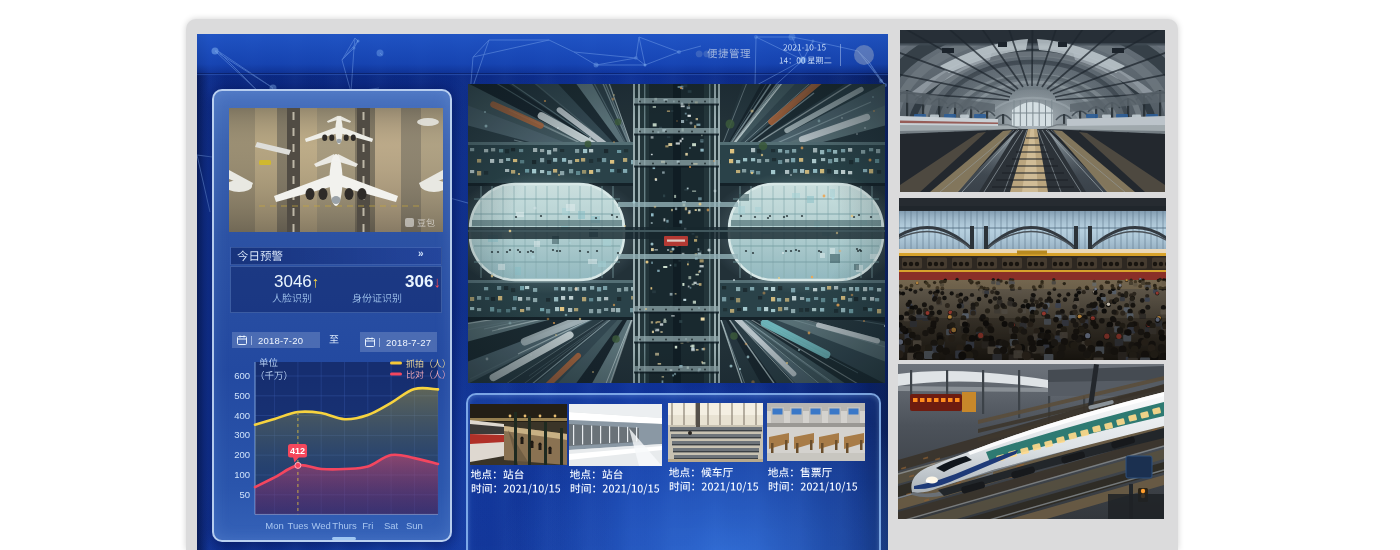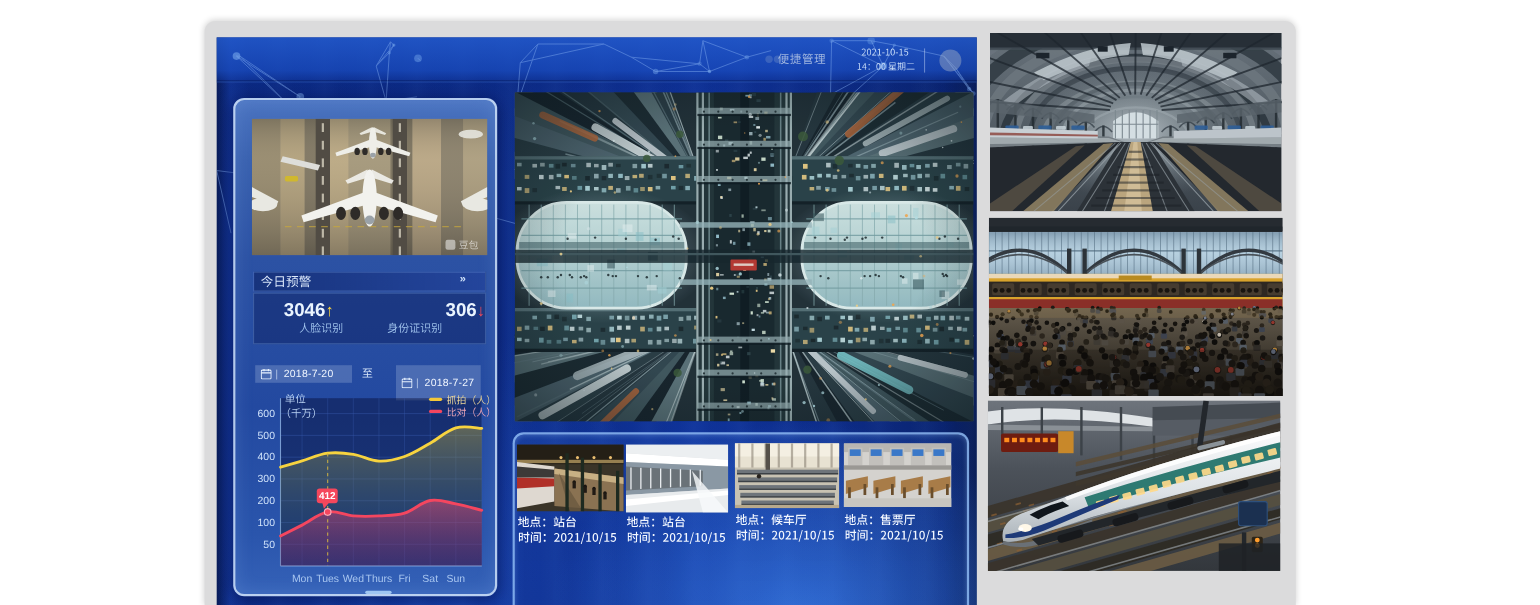--- a/index.html
+++ b/index.html
@@ -206,21 +206,21 @@
         <rect x="176" y="110" width="9" height="9" rx="2" fill="#ffffff" opacity=".5"></rect>
       </svg>
 <div class="abs" style="left:16px;top:156px;width:212px;height:18px;background:linear-gradient(90deg,rgba(16,40,110,.72),rgba(30,60,150,.55));border:1px solid rgba(130,170,230,.28);box-sizing:border-box;"></div>
 <div style="position:absolute;left:23.0px;top:158.5px">
         <svg width="46" height="15" viewBox="0 -10.12 46 14.95" style="overflow:visible;display:block">
           <path d="M4.5 -6.1C5.2 -5.6 6.2 -4.7 6.7 -4.2L7.3 -4.8C6.8 -5.3 5.8 -6.1 5.1 -6.7ZM1.9 -4.0V-3.1H8.3C7.5 -2.1 6.3 -0.6 5.3 0.6L6.2 1.0C7.4 -0.5 8.9 -2.4 9.9 -3.7L9.2 -4.0L9.1 -4.0ZM5.7 -9.7C4.5 -8.0 2.5 -6.4 0.4 -5.5C0.7 -5.3 0.9 -4.9 1.1 -4.7C2.8 -5.6 4.5 -6.9 5.8 -8.4C7.0 -7.0 8.9 -5.5 10.4 -4.8C10.6 -5.0 10.9 -5.4 11.1 -5.5C9.5 -6.3 7.5 -7.7 6.3 -9.0L6.5 -9.3Z M14.4 -4.0H20.1V-0.8H14.4ZM14.4 -4.9V-8.0H20.1V-4.9ZM13.5 -8.9V0.8H14.4V0.0H20.1V0.7H21.1V-8.9Z M30.7 -5.7V-3.4C30.7 -2.2 30.4 -0.7 27.7 0.2C27.9 0.4 28.1 0.7 28.2 0.9C31.2 -0.2 31.5 -1.9 31.5 -3.4V-5.7ZM31.3 -1.0C32.1 -0.4 33.0 0.4 33.4 0.9L34.0 0.3C33.6 -0.2 32.6 -1.0 31.9 -1.5ZM24.0 -7.0C24.7 -6.5 25.6 -5.9 26.2 -5.4H23.4V-4.6H25.3V-0.1C25.3 0.0 25.3 0.1 25.1 0.1C25.0 0.1 24.4 0.1 23.8 0.1C24.0 0.3 24.1 0.7 24.1 0.9C24.9 0.9 25.4 0.9 25.7 0.7C26.1 0.6 26.2 0.4 26.2 -0.1V-4.6H27.4C27.2 -4.0 27.0 -3.4 26.7 -2.9L27.4 -2.8C27.7 -3.4 28.1 -4.4 28.4 -5.3L27.8 -5.4L27.7 -5.4H26.9L27.2 -5.7C26.9 -5.9 26.5 -6.2 26.1 -6.5C26.8 -7.1 27.5 -8.0 28.0 -8.8L27.5 -9.2L27.3 -9.1H23.7V-8.3H26.8C26.4 -7.8 25.9 -7.3 25.5 -6.9L24.5 -7.5ZM28.8 -7.2V-1.7H29.6V-6.4H32.7V-1.8H33.6V-7.2H31.3L31.7 -8.4H34.0V-9.2H28.3V-8.4H30.8C30.7 -8.0 30.6 -7.6 30.5 -7.2Z M36.7 -2.2V-1.7H43.8V-2.2ZM36.7 -3.2V-2.7H43.8V-3.2ZM36.6 -1.2V0.9H37.4V0.6H43.1V0.9H43.9V-1.2ZM37.4 0.1V-0.7H43.1V0.1ZM39.6 -4.9C39.7 -4.8 39.8 -4.5 39.9 -4.3H35.3V-3.7H45.2V-4.3H40.8C40.7 -4.6 40.5 -4.9 40.3 -5.1ZM36.2 -8.3C36.0 -7.7 35.6 -7.1 34.9 -6.6C35.0 -6.5 35.3 -6.3 35.4 -6.1C35.6 -6.3 35.7 -6.4 35.8 -6.5V-5.0H36.5V-5.3H38.2C38.3 -5.1 38.3 -4.9 38.3 -4.8C38.6 -4.8 39.0 -4.8 39.1 -4.8C39.4 -4.8 39.5 -4.9 39.7 -5.1C39.9 -5.3 40.0 -5.9 40.1 -7.5C40.1 -7.6 40.1 -7.8 40.1 -7.8H36.8L36.9 -8.1L36.8 -8.2H37.2V-8.6H38.5V-8.2H39.2V-8.6H40.6V-9.1H39.2V-9.6H38.5V-9.1H37.2V-9.6H36.5V-9.1H35.1V-8.6H36.5V-8.2ZM41.8 -9.7C41.5 -8.7 40.9 -7.8 40.1 -7.2C40.3 -7.0 40.6 -6.8 40.7 -6.7C41.0 -6.9 41.2 -7.2 41.5 -7.5C41.7 -7.1 42.0 -6.6 42.4 -6.3C41.9 -5.9 41.2 -5.6 40.5 -5.4C40.7 -5.3 40.9 -5.0 41.0 -4.8C41.7 -5.1 42.4 -5.4 42.9 -5.8C43.5 -5.3 44.3 -4.9 45.1 -4.7C45.2 -4.9 45.4 -5.2 45.6 -5.4C44.8 -5.5 44.1 -5.9 43.5 -6.3C44.0 -6.8 44.4 -7.3 44.6 -8.1H45.4V-8.7H42.2C42.3 -9.0 42.4 -9.2 42.5 -9.5ZM43.8 -8.1C43.6 -7.5 43.3 -7.1 42.9 -6.7C42.5 -7.1 42.2 -7.6 41.9 -8.1ZM39.3 -7.3C39.2 -6.1 39.2 -5.6 39.1 -5.5C39.0 -5.4 38.9 -5.4 38.8 -5.4L38.5 -5.4V-6.9H36.2L36.5 -7.3ZM36.5 -6.4H37.9V-5.8H36.5Z" fill="#dce9fb"></path>
         </svg>
       </div>
 <div class="abs" style="left:204px;top:157px;font-size:10px;font-weight:bold;color:#cfe2fa;letter-spacing:1px;">»</div>
 <div class="abs" style="left:16px;top:175px;width:212px;height:47px;background:rgba(10,26,88,.42);border:1px solid rgba(130,170,230,.32);box-sizing:border-box;"></div>
-<div class="abs" style="left:44px;top:181px;font-size:17px;font-weight:bold;color:#eaf5ff;font-family:'Liberation Sans';">3046<span style="color:#ffd83e;font-size:15px;">↑</span></div>
+<div class="abs" style="left:60px;top:181px;font-size:17px;font-weight:normal;color:#eaf5ff;font-family:'Liberation Sans';">3046<span style="color:#ffd83e;font-size:15px;">↑</span></div>
 <div class="abs" style="left:148px;top:181px;font-size:17px;font-weight:bold;color:#eaf5ff;margin-left:43px;">306<span style="color:#ff4a55;font-size:15px;">↓</span></div>
 <div style="position:absolute;left:58.0px;top:202.0px">
         <svg width="40" height="13" viewBox="0 -8.80 40 13.00" style="overflow:visible;display:block">
           <path d="M4.6 -8.4C4.5 -6.8 4.6 -1.9 0.4 0.2C0.7 0.3 0.9 0.6 1.0 0.8C3.5 -0.6 4.5 -2.8 5.0 -4.8C5.5 -2.9 6.6 -0.5 9.1 0.7C9.2 0.5 9.4 0.2 9.7 0.1C6.1 -1.5 5.5 -5.7 5.3 -6.9C5.4 -7.5 5.4 -8.0 5.4 -8.4Z M14.2 -3.6C14.5 -2.8 14.8 -1.8 14.9 -1.1L15.5 -1.3C15.4 -1.9 15.1 -2.9 14.8 -3.7ZM16.1 -3.8C16.3 -3.1 16.5 -2.1 16.5 -1.4L17.1 -1.5C17.1 -2.2 16.9 -3.1 16.7 -3.9ZM16.4 -8.5C15.8 -7.1 14.7 -5.9 13.5 -5.2V-8.0H10.9V-4.4C10.9 -2.9 10.9 -0.9 10.3 0.5C10.4 0.5 10.7 0.7 10.8 0.8C11.3 -0.1 11.4 -1.3 11.5 -2.5H12.9V-0.1C12.9 -0.0 12.8 0.0 12.7 0.0C12.6 0.0 12.3 0.0 11.9 0.0C12.0 0.2 12.1 0.5 12.1 0.7C12.7 0.7 13.0 0.7 13.2 0.6C13.5 0.5 13.5 0.2 13.5 -0.1V-4.8C13.6 -4.7 13.8 -4.5 13.8 -4.4C14.1 -4.7 14.5 -5.0 14.8 -5.2V-4.7H18.2V-5.3H14.9C15.5 -5.9 16.0 -6.5 16.5 -7.3C17.3 -6.3 18.4 -5.2 19.4 -4.5C19.5 -4.7 19.6 -5.0 19.8 -5.2C18.8 -5.8 17.5 -6.9 16.9 -7.9L17.1 -8.2ZM11.6 -7.3H12.9V-5.6H11.6ZM11.6 -4.9H12.9V-3.2H11.6C11.6 -3.6 11.6 -4.0 11.6 -4.4ZM13.7 -0.4V0.3H19.5V-0.4H17.7C18.2 -1.3 18.8 -2.6 19.2 -3.7L18.6 -3.9C18.2 -2.8 17.6 -1.3 17.1 -0.4Z M25.1 -7.0H28.2V-4.0H25.1ZM24.4 -7.7V-3.3H28.9V-7.7ZM27.4 -2.0C27.9 -1.2 28.5 -0.0 28.7 0.7L29.4 0.4C29.2 -0.3 28.6 -1.4 28.1 -2.3ZM25.1 -2.3C24.8 -1.3 24.3 -0.3 23.6 0.4C23.8 0.5 24.1 0.7 24.3 0.8C24.9 0.1 25.5 -1.0 25.9 -2.1ZM21.0 -7.7C21.6 -7.2 22.2 -6.6 22.6 -6.2L23.1 -6.7C22.8 -7.1 22.1 -7.7 21.5 -8.1ZM20.5 -5.3V-4.5H21.9V-1.1C21.9 -0.5 21.5 -0.1 21.4 0.0C21.5 0.1 21.7 0.4 21.8 0.5C22.0 0.3 22.2 0.1 24.0 -1.3C23.9 -1.4 23.8 -1.7 23.7 -1.9L22.6 -1.1V-5.3Z M36.3 -7.2V-1.7H37.0V-7.2ZM38.4 -8.2V-0.2C38.4 0.0 38.3 0.1 38.1 0.1C38.0 0.1 37.4 0.1 36.7 0.1C36.8 0.3 36.9 0.6 37.0 0.8C37.9 0.8 38.4 0.8 38.7 0.7C39.0 0.5 39.1 0.3 39.1 -0.2V-8.2ZM31.6 -7.3H34.2V-5.4H31.6ZM30.9 -8.0V-4.7H34.9V-8.0ZM32.4 -4.4 32.3 -3.6H30.6V-2.9H32.2C32.0 -1.5 31.6 -0.4 30.3 0.3C30.5 0.4 30.7 0.7 30.8 0.8C32.2 0.1 32.7 -1.2 32.9 -2.9H34.3C34.2 -1.0 34.1 -0.3 34.0 -0.1C33.9 0.0 33.8 0.0 33.7 0.0C33.5 0.0 33.1 0.0 32.7 -0.0C32.8 0.2 32.9 0.5 32.9 0.7C33.3 0.7 33.8 0.7 34.0 0.7C34.3 0.7 34.4 0.6 34.6 0.4C34.9 0.1 35.0 -0.8 35.1 -3.2C35.1 -3.3 35.1 -3.6 35.1 -3.6H33.0L33.1 -4.4Z" fill="#9fc2ec"></path>
         </svg>
       </div>
 <div style="position:absolute;left:138.0px;top:202.0px">
         <svg width="50" height="13" viewBox="0 -8.80 50 13.00" style="overflow:visible;display:block">
           <path d="M7.0 -5.3V-4.4H2.9V-5.3ZM7.0 -5.9H2.9V-6.8H7.0ZM7.0 -3.8V-3.0L6.9 -2.8H2.9V-3.8ZM0.8 -2.8V-2.2H6.0C4.4 -1.1 2.5 -0.3 0.4 0.2C0.6 0.4 0.8 0.7 0.9 0.9C3.2 0.2 5.3 -0.8 7.0 -2.1V-0.3C7.0 -0.1 7.0 -0.0 6.7 0.0C6.5 0.0 5.8 0.0 5.0 -0.0C5.1 0.2 5.2 0.5 5.2 0.8C6.2 0.8 6.9 0.7 7.3 0.6C7.6 0.5 7.8 0.2 7.8 -0.3V-2.7C8.4 -3.3 8.9 -3.9 9.4 -4.6L8.7 -4.9C8.4 -4.5 8.1 -4.1 7.8 -3.7V-7.4H5.0C5.1 -7.7 5.3 -8.0 5.4 -8.3L4.6 -8.4C4.5 -8.1 4.3 -7.8 4.2 -7.4H2.1V-2.8Z M17.5 -8.2 16.9 -8.1C17.3 -6.1 18.0 -4.9 19.2 -3.9C19.3 -4.1 19.5 -4.3 19.7 -4.5C18.6 -5.4 18.0 -6.4 17.5 -8.2ZM12.6 -8.4C12.1 -6.9 11.2 -5.4 10.3 -4.4C10.5 -4.2 10.7 -3.8 10.8 -3.6C11.1 -4.0 11.3 -4.3 11.6 -4.7V0.8H12.4V-6.0C12.7 -6.7 13.0 -7.4 13.3 -8.2ZM15.0 -8.1C14.6 -6.6 13.9 -5.3 12.8 -4.4C13.0 -4.3 13.2 -3.9 13.3 -3.8C13.5 -4.0 13.8 -4.2 13.9 -4.4V-3.8H15.2C15.0 -1.8 14.4 -0.5 13.0 0.3C13.2 0.4 13.4 0.7 13.5 0.8C15.0 -0.1 15.7 -1.6 16.0 -3.8H17.8C17.6 -1.3 17.5 -0.3 17.3 -0.1C17.2 0.1 17.1 0.1 16.9 0.1C16.8 0.1 16.3 0.1 15.9 0.0C16.0 0.2 16.1 0.5 16.1 0.7C16.6 0.7 17.0 0.7 17.3 0.7C17.5 0.7 17.7 0.6 17.9 0.4C18.2 0.0 18.4 -1.1 18.5 -4.1C18.5 -4.2 18.5 -4.5 18.5 -4.5H14.0C14.8 -5.4 15.4 -6.6 15.8 -8.0Z M21.0 -7.7C21.6 -7.2 22.2 -6.6 22.6 -6.2L23.1 -6.7C22.8 -7.1 22.1 -7.7 21.5 -8.1ZM23.5 -0.3V0.4H29.6V-0.3H27.2V-3.6H29.2V-4.3H27.2V-6.9H29.4V-7.6H23.9V-6.9H26.5V-0.3H25.1V-5.1H24.4V-0.3ZM20.5 -5.3V-4.5H21.9V-1.1C21.9 -0.5 21.5 -0.1 21.4 0.0C21.5 0.1 21.7 0.4 21.8 0.5C22.0 0.3 22.2 0.1 23.9 -1.2C23.9 -1.4 23.7 -1.7 23.6 -1.9L22.6 -1.1V-5.3Z M35.1 -7.0H38.2V-4.0H35.1ZM34.4 -7.7V-3.3H38.9V-7.7ZM37.4 -2.0C37.9 -1.2 38.5 -0.0 38.7 0.7L39.4 0.4C39.2 -0.3 38.6 -1.4 38.1 -2.3ZM35.1 -2.3C34.8 -1.3 34.3 -0.3 33.6 0.4C33.8 0.5 34.1 0.7 34.3 0.8C34.9 0.1 35.5 -1.0 35.9 -2.1ZM31.0 -7.7C31.6 -7.2 32.2 -6.6 32.6 -6.2L33.1 -6.7C32.8 -7.1 32.1 -7.7 31.5 -8.1ZM30.5 -5.3V-4.5H31.9V-1.1C31.9 -0.5 31.5 -0.1 31.4 0.0C31.5 0.1 31.7 0.4 31.8 0.5C32.0 0.3 32.2 0.1 34.0 -1.3C33.9 -1.4 33.8 -1.7 33.7 -1.9L32.6 -1.1V-5.3Z M46.3 -7.2V-1.7H47.0V-7.2ZM48.4 -8.2V-0.2C48.4 0.0 48.3 0.1 48.1 0.1C48.0 0.1 47.4 0.1 46.7 0.1C46.8 0.3 46.9 0.6 47.0 0.8C47.9 0.8 48.4 0.8 48.7 0.7C49.0 0.5 49.1 0.3 49.1 -0.2V-8.2ZM41.6 -7.3H44.2V-5.4H41.6ZM40.9 -8.0V-4.7H44.9V-8.0ZM42.4 -4.4 42.3 -3.6H40.6V-2.9H42.2C42.0 -1.5 41.6 -0.4 40.3 0.3C40.5 0.4 40.7 0.7 40.8 0.8C42.2 0.1 42.7 -1.2 42.9 -2.9H44.3C44.2 -1.0 44.1 -0.3 44.0 -0.1C43.9 0.0 43.8 0.0 43.7 0.0C43.5 0.0 43.1 0.0 42.7 -0.0C42.8 0.2 42.9 0.5 42.9 0.7C43.3 0.7 43.8 0.7 44.0 0.7C44.3 0.7 44.4 0.6 44.6 0.4C44.9 0.1 45.0 -0.8 45.1 -3.2C45.1 -3.3 45.1 -3.6 45.1 -3.6H43.0L43.1 -4.4Z" fill="#9fc2ec"></path>
         </svg>
@@ -230,21 +230,21 @@
           <svg width="10" height="10" viewBox="0 0 10 10" style="display:block">
             <rect x="0.5" y="1.5" width="9" height="8" rx="1" fill="none" stroke="#e8f2ff" stroke-width="1"></rect>
             <line x1="0.5" y1="4" x2="9.5" y2="4" stroke="#e8f2ff" stroke-width="1"></line>
             <line x1="3" y1="0.5" x2="3" y2="2.5" stroke="#e8f2ff" stroke-width="1"></line>
             <line x1="7" y1="0.5" x2="7" y2="2.5" stroke="#e8f2ff" stroke-width="1"></line>
           </svg>
         </div>
         <div style="width:1px;height:9px;background:rgba(230,240,255,.55);margin-left:4px;"></div>
         <div style="font-size:9.5px;color:#f0f6ff;margin-left:6px;letter-spacing:0.2px;">2018-7-20</div>
       </div>
-<div class="abs" style="left:146px;top:241px;width:77px;height:32px;background:rgba(145,165,210,.36);display:flex;align-items:center;">
+<div class="abs" style="left:146px;top:241px;width:77px;height:20px;background:rgba(145,165,210,.36);display:flex;align-items:center;">
         <div style="margin-left:5px;">
           <svg width="10" height="10" viewBox="0 0 10 10" style="display:block">
             <rect x="0.5" y="1.5" width="9" height="8" rx="1" fill="none" stroke="#e8f2ff" stroke-width="1"></rect>
             <line x1="0.5" y1="4" x2="9.5" y2="4" stroke="#e8f2ff" stroke-width="1"></line>
             <line x1="3" y1="0.5" x2="3" y2="2.5" stroke="#e8f2ff" stroke-width="1"></line>
             <line x1="7" y1="0.5" x2="7" y2="2.5" stroke="#e8f2ff" stroke-width="1"></line>
           </svg>
         </div>
         <div style="width:1px;height:9px;background:rgba(230,240,255,.55);margin-left:4px;"></div>
         <div style="font-size:9.5px;color:#f0f6ff;margin-left:6px;letter-spacing:0.2px;">2018-7-27</div>

